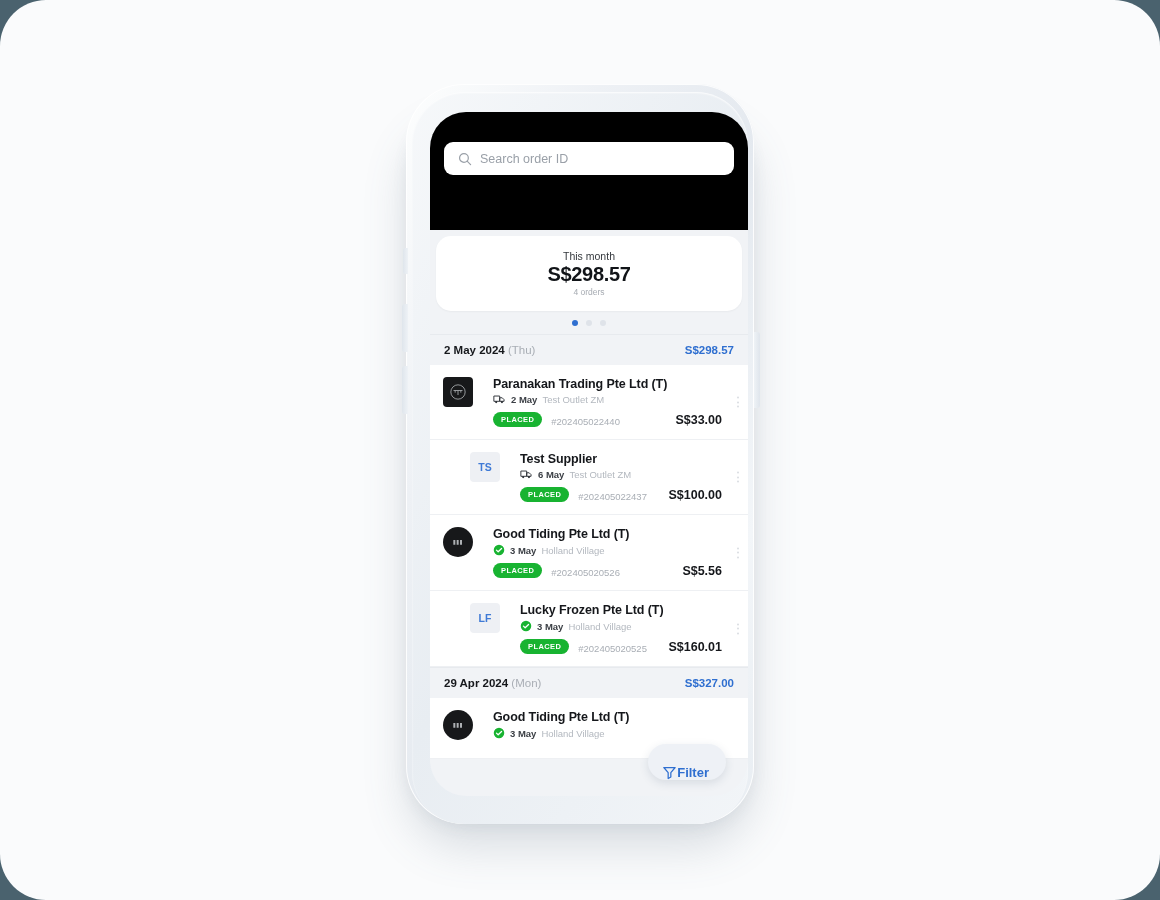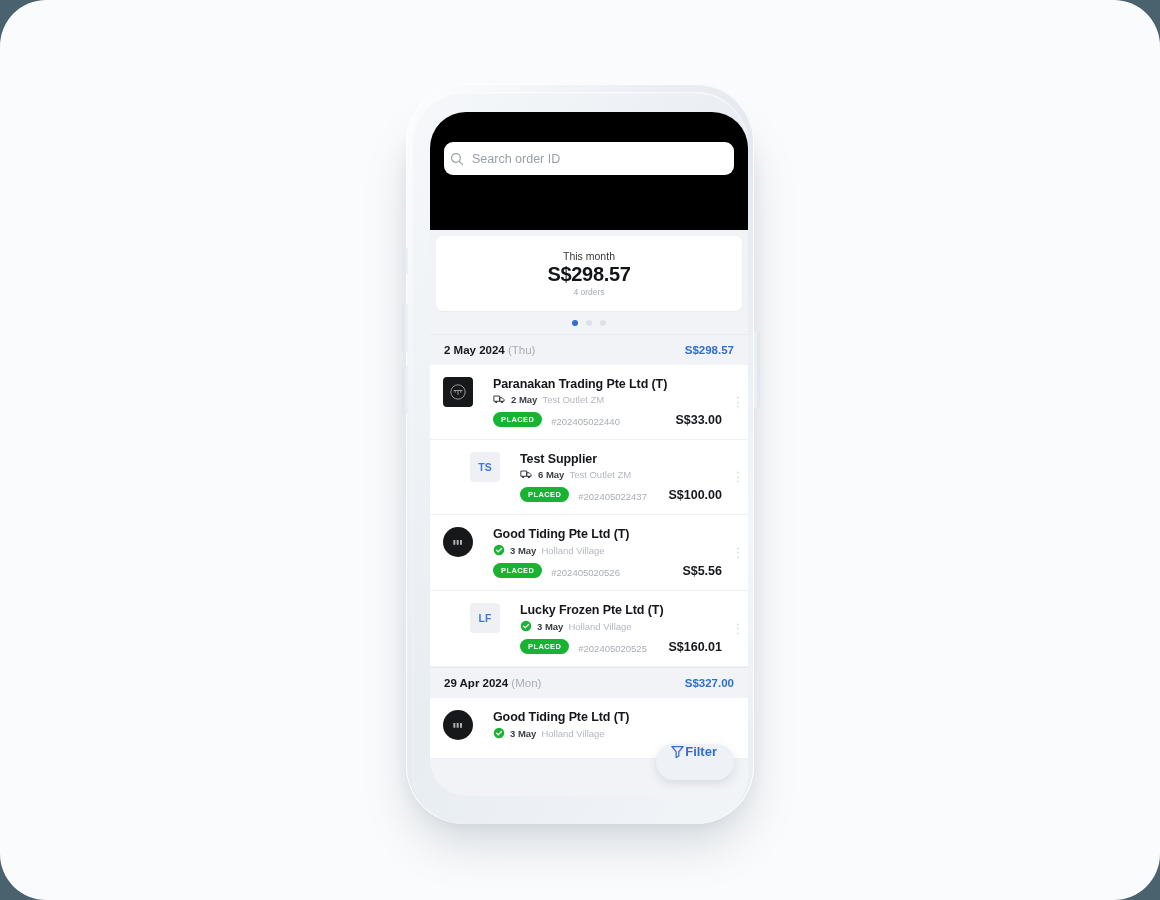--- a/index.html
+++ b/index.html
@@ -153,21 +153,21 @@
 
   .search-wrap {
     padding: 8px 14px 0 14px;
   }
   .search-box {
     height: 33px;
     background: #ffffff;
     border-radius: 9px;
     display: flex;
     align-items: center;
-    padding: 0 6px;
+    padding: 0 14px;
     gap: 8px;
   }
   .search-box svg { flex: 0 0 auto; display:block; }
   .search-input {
     border: none;
     outline: none;
     flex: 1;
     font-family: "Liberation Sans", sans-serif;
     font-size: 12.5px;
     color: #222;
@@ -176,21 +176,21 @@
   .search-input::placeholder { color: #9aa0a8; }
 
   
   .summary-area {
     background: #f1f3f6;
     padding: 6px 0 0 0;
   }
   .summary-card {
     margin: 0 6px;
     background: #ffffff;
-    border-radius: 7px;
+    border-radius: 15px;
     display: flex;
     height: 75px;
     box-shadow: 0 1px 2px rgba(0,0,0,0.04);
   }
   .summary-cell {
     flex: 1;
     display: flex;
     flex-direction: column;
     align-items: center;
     justify-content: center;
@@ -304,28 +304,28 @@
     flex-direction: column;
     gap: 2.5px;
     padding: 4px 3px;
     cursor: pointer;
   }
   .kebab i { display: block; width: 2px; height: 2px; border-radius: 50%; background: #dadde2; }
 
   
   .filter-fab {
     position: absolute;
-    right: 14px;
+    right: 22px;
     bottom: 16px;
     height: 36px;
     padding: 0 17px 0 14px;
     background: #eef1f6;
     border-radius: 20px;
     display: flex;
-    align-items: flex-start;
+    align-items: flex-end;
     gap: 0;
     box-shadow: 0 3px 10px rgba(40,60,90,0.13);
     cursor: pointer;
   }
   .filter-label { font-size: 13px; font-weight: bold; color: #2f6fd0; }
 </style>
 </head>
 <body>
 
 <div class="page-card">

